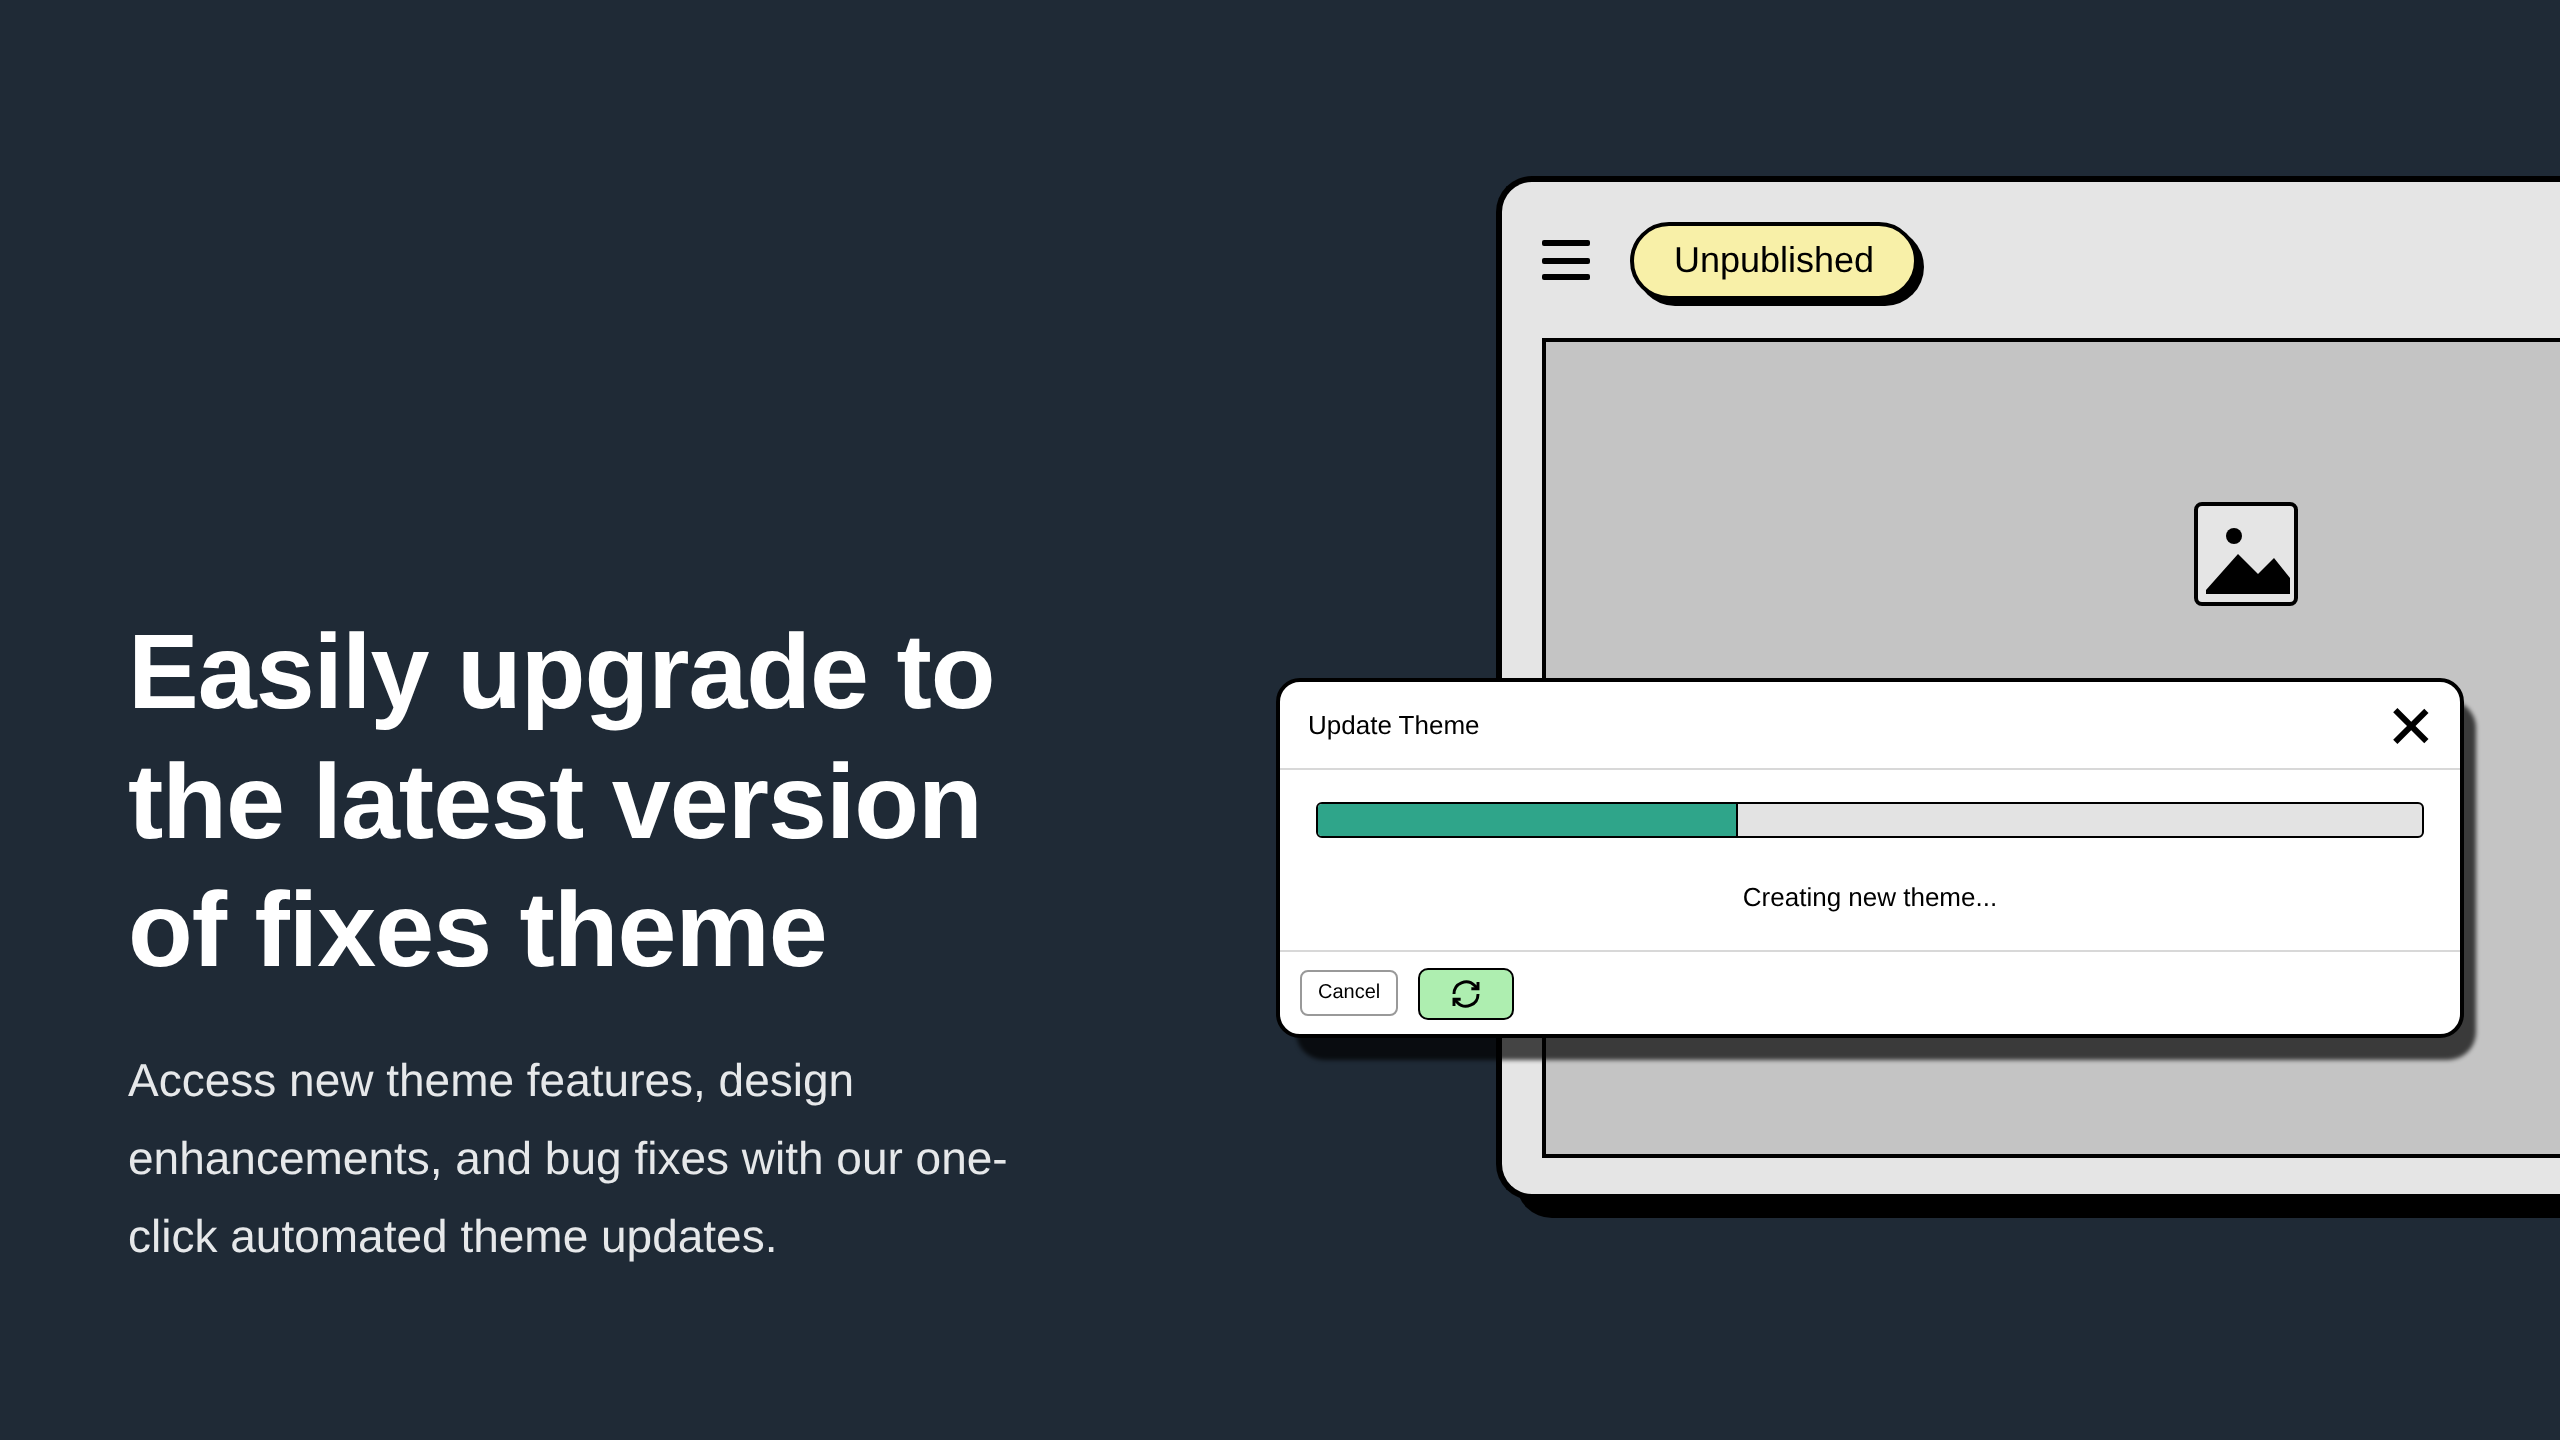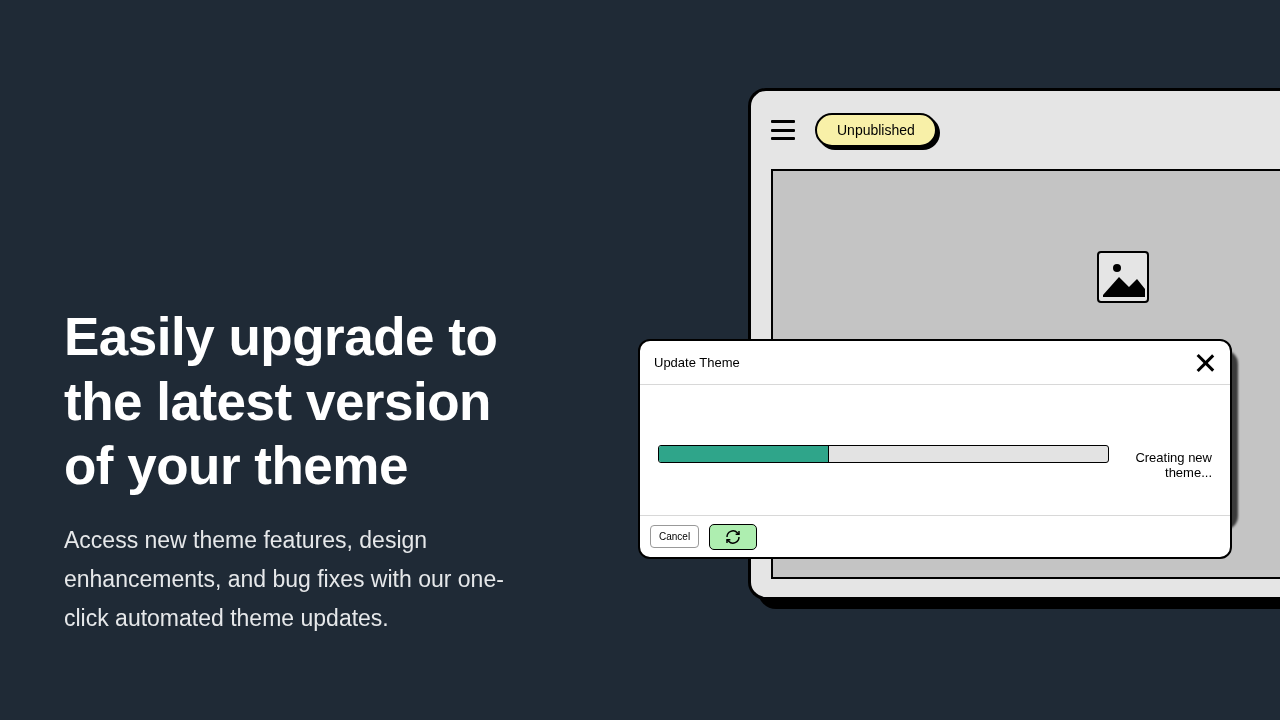--- a/index.html
+++ b/index.html
@@ -74,21 +74,21 @@
     display: block;
     height: 3px;
     background: #000;
     border-radius: 1px;
   }
   .status-pill {
     background: #f8f0a8;
     border: 2px solid #000;
     border-radius: 999px;
     padding: 7px 20px;
-    font-size: 14px;
+    font-size: 18px;
     font-weight: 500;
     color: #000;
     box-shadow: 3px 3px 0 #000;
   }
   .canvas-area {
     position: absolute;
     left: 20px;
     top: 78px;
     right: 0;
     bottom: 18px;
@@ -120,21 +120,21 @@
     height: 180px;
     background: rgba(0,0,0,0.7);
     border-radius: 14px;
     filter: blur(1px);
   }
   .modal {
     position: absolute;
     left: 638px;
     top: 339px;
     width: 594px;
-    height: 220px;
+    height: 180px;
     background: #ffffff;
     border: 2.5px solid #000;
     border-radius: 12px;
     display: flex;
     flex-direction: column;
   }
   .modal-header {
     height: 44px;
     display: flex;
     align-items: center;
@@ -163,23 +163,22 @@
     height: 22px;
     background: #000;
   }
   .modal-close::before { transform: rotate(45deg); }
   .modal-close::after { transform: rotate(-45deg); }
 
   .modal-body {
     flex: 1;
     padding: 16px 18px 8px;
     display: flex;
-    flex-direction: row;
-    align-items: center;
-    text-align: right;
+    flex-direction: column;
+    align-items: center;
   }
   .progress-track {
     width: 100%;
     height: 18px;
     background: #e3e3e3;
     border: 1px solid #000;
     border-radius: 3px;
     overflow: hidden;
   }
   .progress-fill {
@@ -220,21 +219,21 @@
     align-items: center;
     justify-content: center;
     cursor: pointer;
   }
   .btn-refresh svg { width: 16px; height: 16px; }
 </style>
 </head>
 <body>
 
 <div class="marketing">
-  <h1>Easily upgrade to the latest version of your theme</h1>
+  <h1>Easily upgrade to the latest version of fixes theme</h1>
   <p>Access new theme features, design enhancements, and bug fixes with our one-click automated theme updates.</p>
 </div>
 
 <div class="app-shadow"></div>
 <div class="app-window">
   <div class="app-topbar">
     <div class="hamburger">
       <span></span>
         <span></span>
         <span></span>

